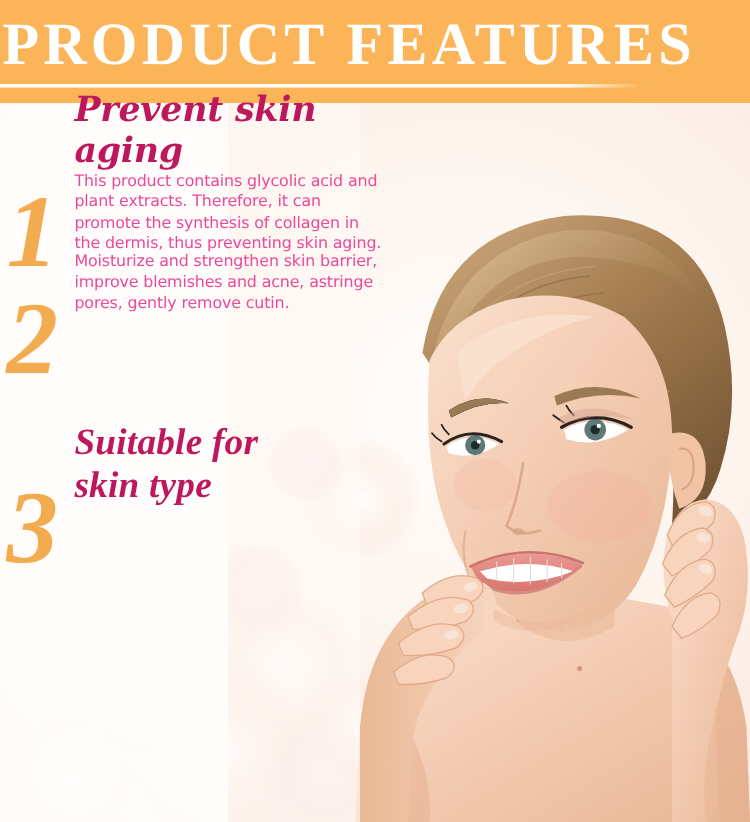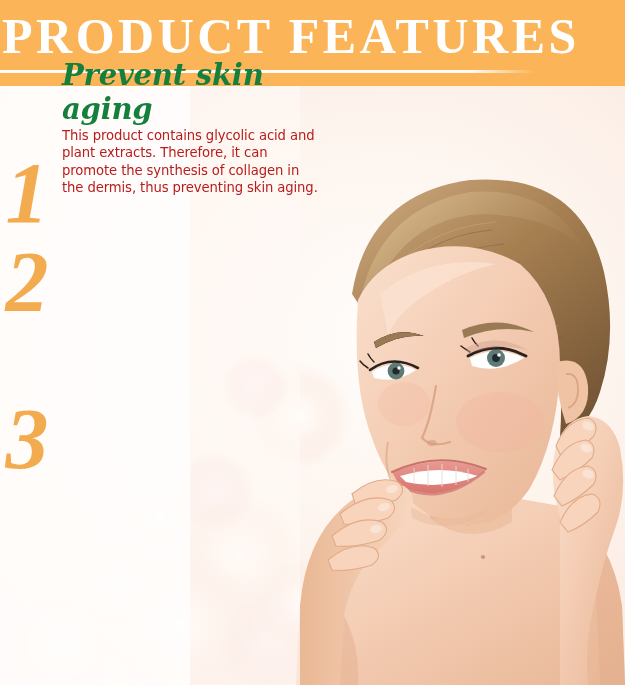--- a/index.html
+++ b/index.html
@@ -88,22 +88,22 @@
     width: 62px;
     text-align: center;
     user-select: none;
   }
   .feature-body {
     position: absolute;
     left: 62px;
     width: 262px;
   }
   .feature-head {
-    color: #15803d;
-    margin: 0 0 1px 0;
+    color: #be185d;
+    margin: 16px 0 1px 0;
     white-space: pre-line;
   }
   .head-humanist {
     font-family: "DejaVu Serif", serif;
     font-style: italic;
     font-weight: 700;
     font-size: 29px;
     line-height: 34px;
     letter-spacing: -0.2px;
   }
@@ -112,21 +112,21 @@
     font-style: italic;
     font-weight: 700;
     font-size: 31px;
     line-height: 36px;
     letter-spacing: 0.2px;
   }
   .feature-text {
     font-family: "DejaVu Sans", sans-serif;
     font-size: 13.2px;
     line-height: 17.4px;
-    color: #b91c1c;
+    color: #ec4899;
     margin: 0;
     white-space: pre-line;
     letter-spacing: -0.1px;
   }
 
   
   #feature-1 { top: 58px; }
   #feature-1 .feature-num { top: 92px; }
   #feature-2 { top: 210px; }
   #feature-2 .feature-num { top: 29px; }
@@ -329,22 +329,25 @@
     <div class="feature-num">1</div>
     <div class="feature-body">
       <div class="feature-head head-humanist">Prevent skin aging</div>
       <p class="feature-text">This product contains glycolic acid and plant extracts. Therefore, it can promote the synthesis of collagen in the dermis, thus preventing skin aging.</p>
     </div>
   </div>
 
   <div class="feature" id="feature-2">
     <div class="feature-num">2</div>
     <div class="feature-body">
+      <p class="feature-text">Moisturize and strengthen skin barrier, improve blemishes and acne, astringe pores, gently remove cutin.</p>
     </div>
   </div>
 
   <div class="feature" id="feature-3">
     <div class="feature-num">3</div>
     <div class="feature-body">
+      <div class="feature-head head-slab">Suitable for
+skin type</div>
     </div>
   </div>
 
 </div>
 
 </body></html>

